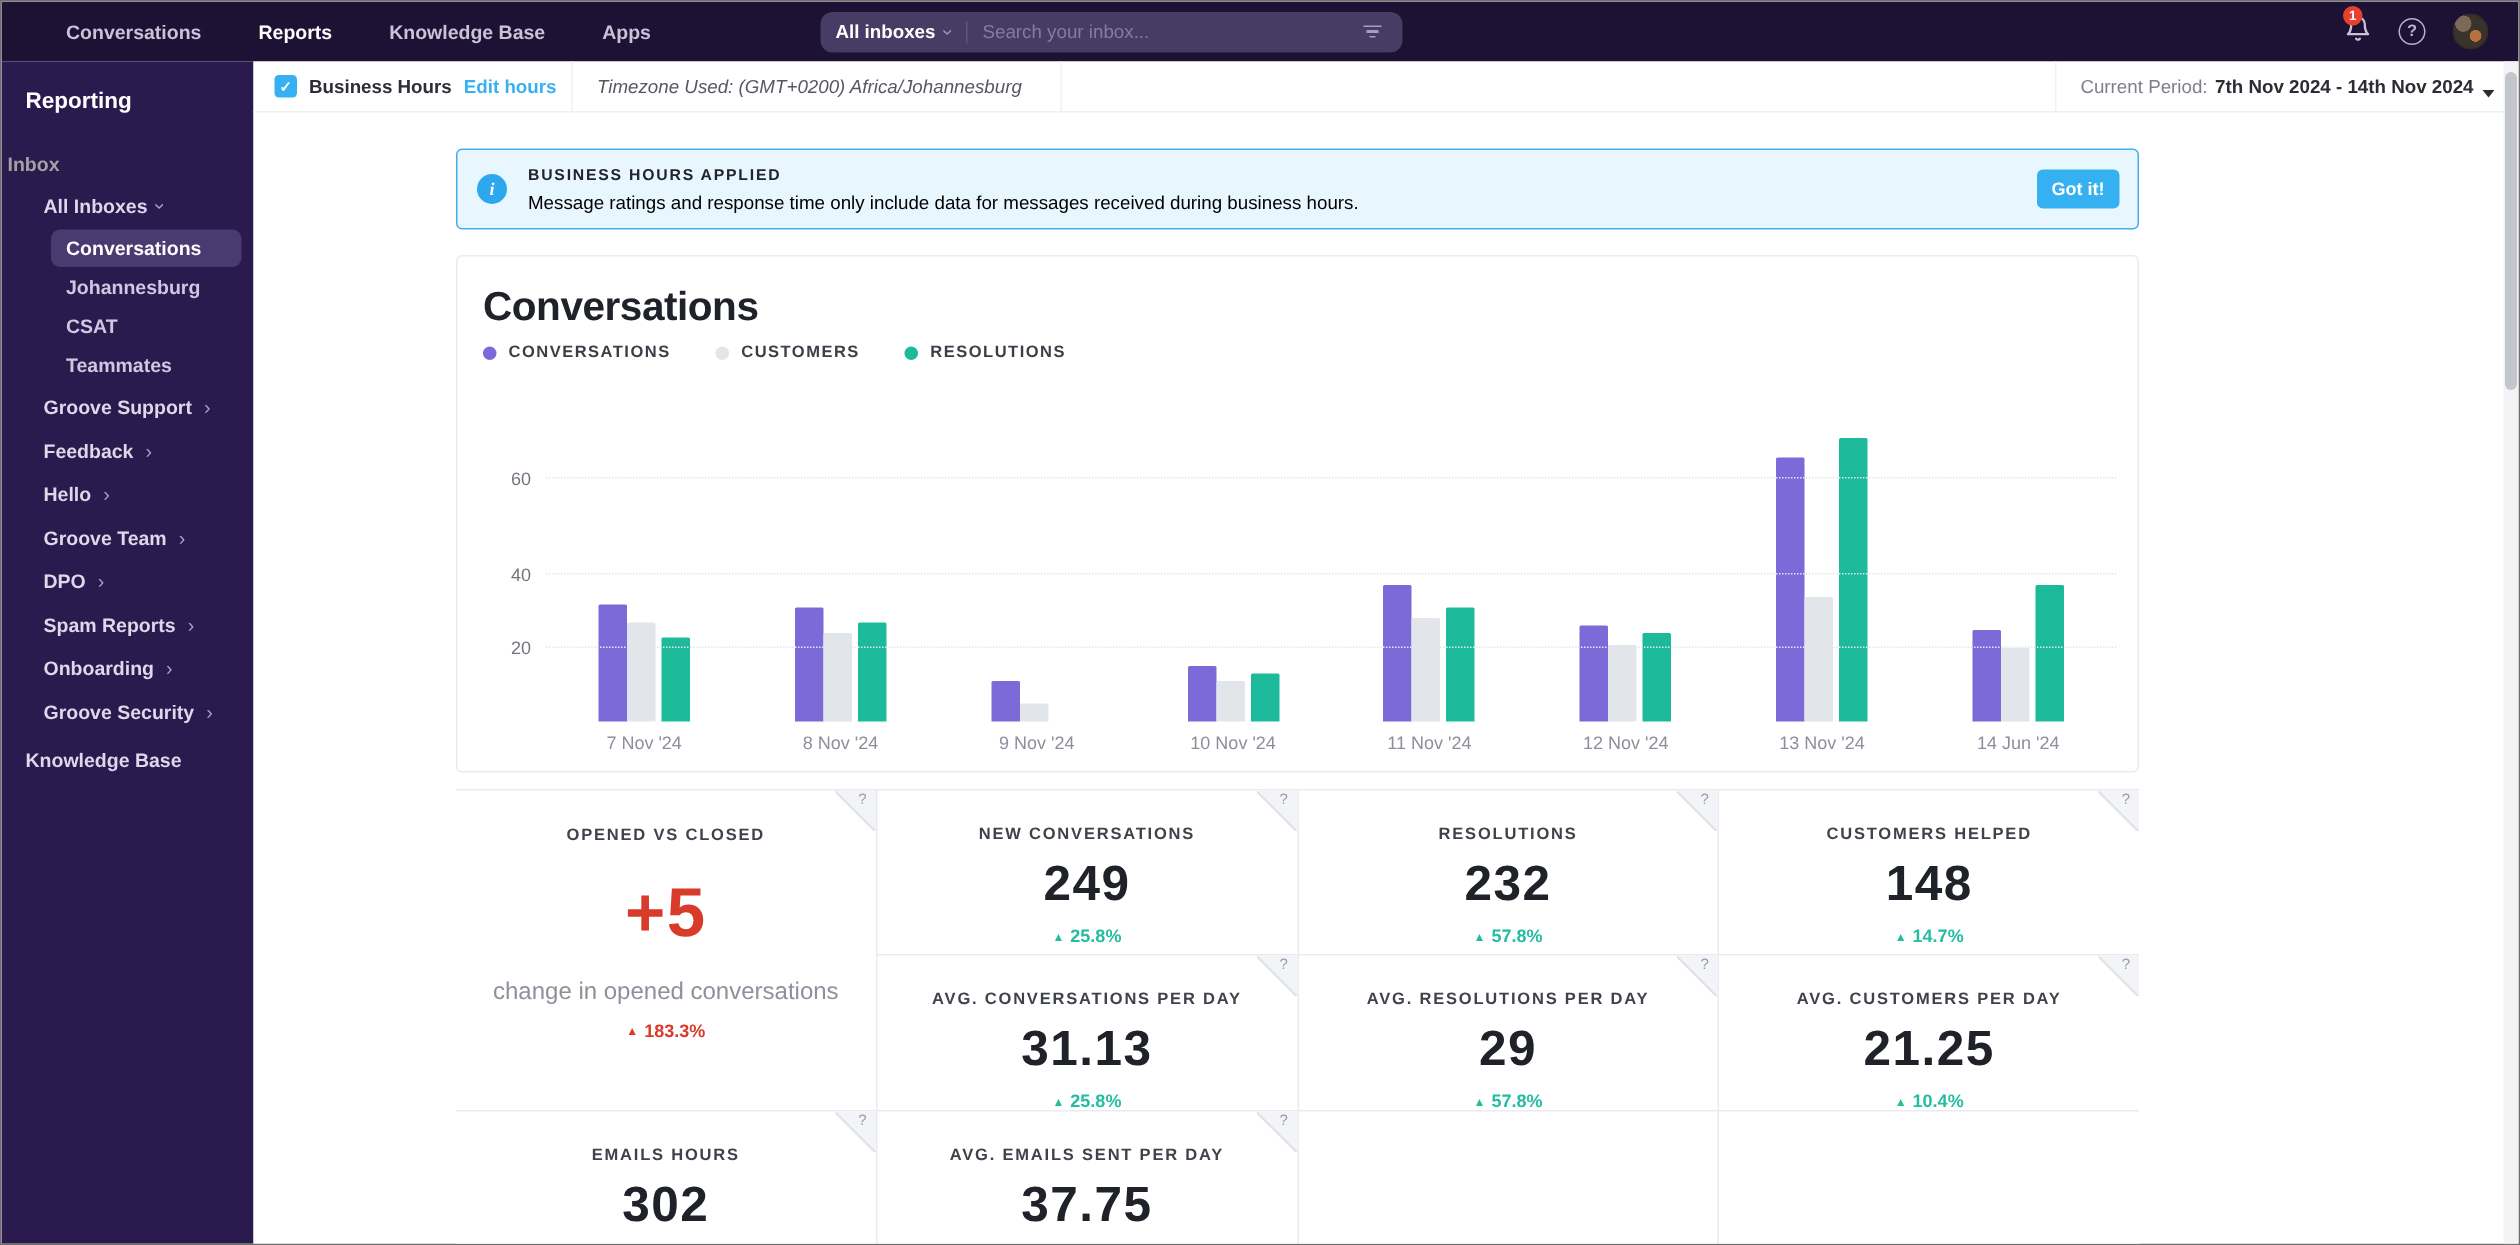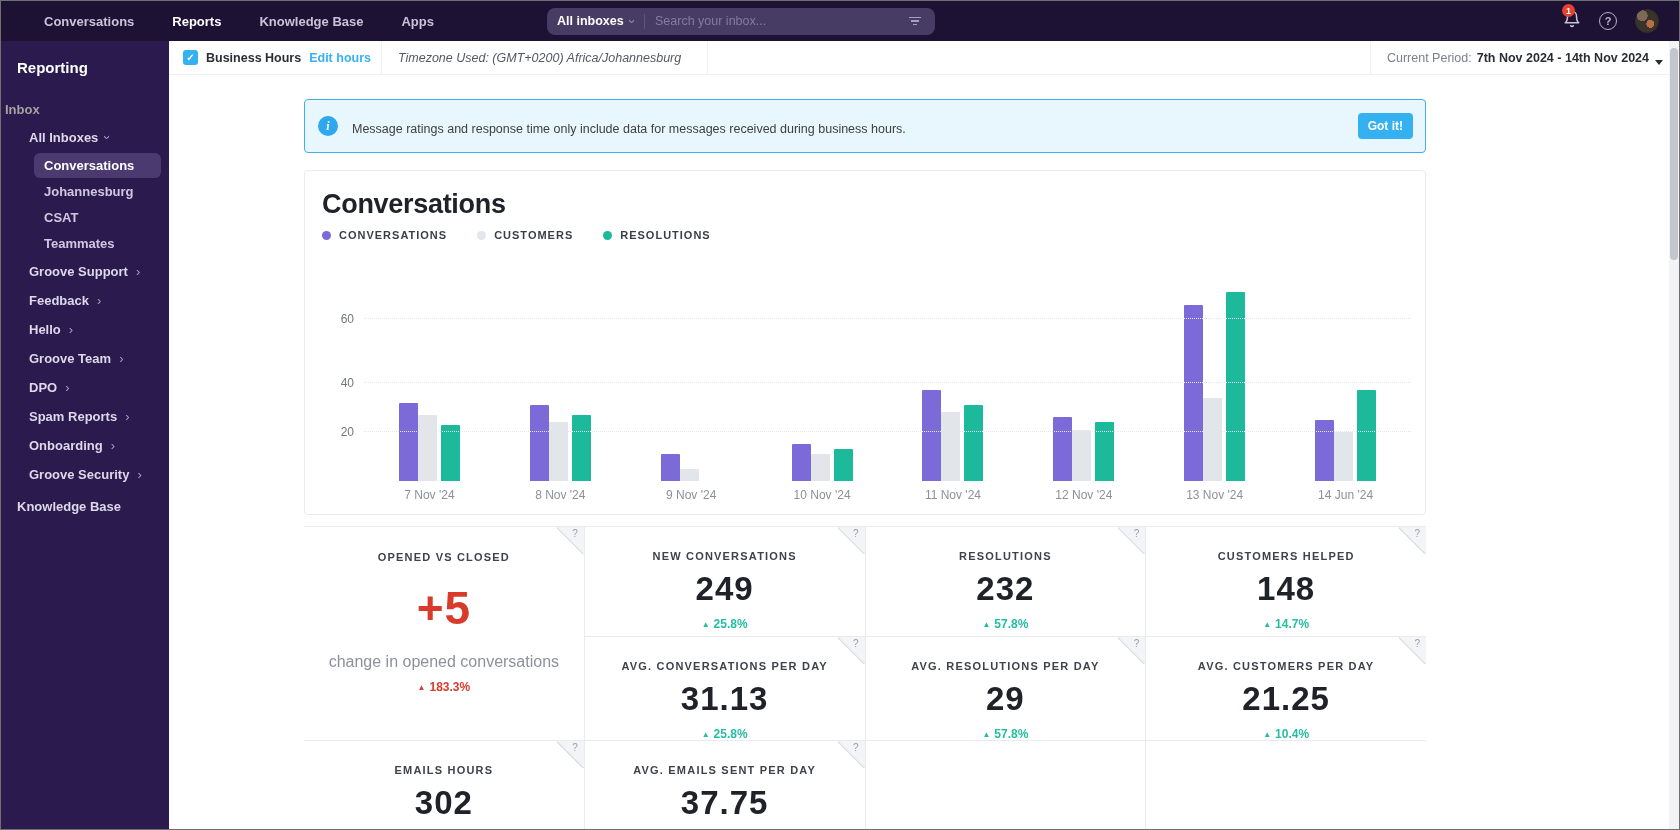--- a/index.html
+++ b/index.html
@@ -59,21 +59,21 @@
   .cp-value { color:#2b2d35; font-weight:700; cursor:pointer; display:flex; align-items:flex-end; gap:6px; }
   .tri-down { width:0; height:0; border-left:4px solid transparent; border-right:4px solid transparent; border-top:5px solid #2b2d35; }
 
   .scroll-area { flex:1; overflow:hidden; padding:24px 253px 0 135px; }
 
   
   .banner { height:54px; background:#e8f6fe; border:1px solid #44aeea; border-radius:4px; display:flex; align-items:center; padding:0 12px 0 13px; }
   .info-circle { width:20px; height:20px; border-radius:50%; background:#2da8ef; color:#fff; font-size:12px; font-weight:700; font-style:italic; display:flex; align-items:center; justify-content:center; flex-shrink:0; font-family:"Liberation Serif", serif; }
   .banner-text { margin-left:14px; }
   .banner-title { font-size:10.5px; font-weight:700; letter-spacing:1.2px; color:#22242c; }
-  .banner-body { font-size:12.5px; color:#404040; margin-top:5px; }
+  .banner-body { font-size:12.5px; color:#000000; margin-top:5px; }
   .gotit-btn { margin-left:auto; background:#35b1f2; color:#fff; border:none; border-radius:4px; font-size:12px; font-weight:700; padding:6px 10px; cursor:pointer; font-family:"Liberation Sans", sans-serif; }
 
   
   .chart-card { margin-top:17px; border:1px solid #e9ebef; border-radius:4px; padding:18px 14px 12px 17px; }
   .chart-title { font-size:27px; font-weight:800; color:#202229; letter-spacing:-0.3px; }
   .legend { display:flex; gap:30px; margin-top:9px; }
   .legend-item { display:flex; align-items:center; gap:8px; cursor:pointer; }
   .legend-dot { width:9px; height:9px; border-radius:50%; }
   .legend-label { font-size:11px; font-weight:700; letter-spacing:1px; color:#3b3e46; }
   .plot { position:relative; height:212px; margin-top:28px; }
@@ -212,20 +212,21 @@
             <span class="tri-down"></span>
           </span>
         </div>
       </div>
 
       <div class="scroll-area">
 
         <div class="banner">
           <span class="info-circle">i</span>
           <div class="banner-text">
+            <div class="banner-title">BUSINESS HOURS APPLIED</div>
             <div class="banner-body">Message ratings and response time only include data for messages received during business hours.</div>
           </div>
           <button class="gotit-btn">Got it!</button>
         </div>
 
         <div class="chart-card">
           <div class="chart-title">Conversations</div>
           <div class="legend">
             <span class="legend-item">
               <span class="legend-dot" style="background: rgb(123, 106, 216);"></span>

